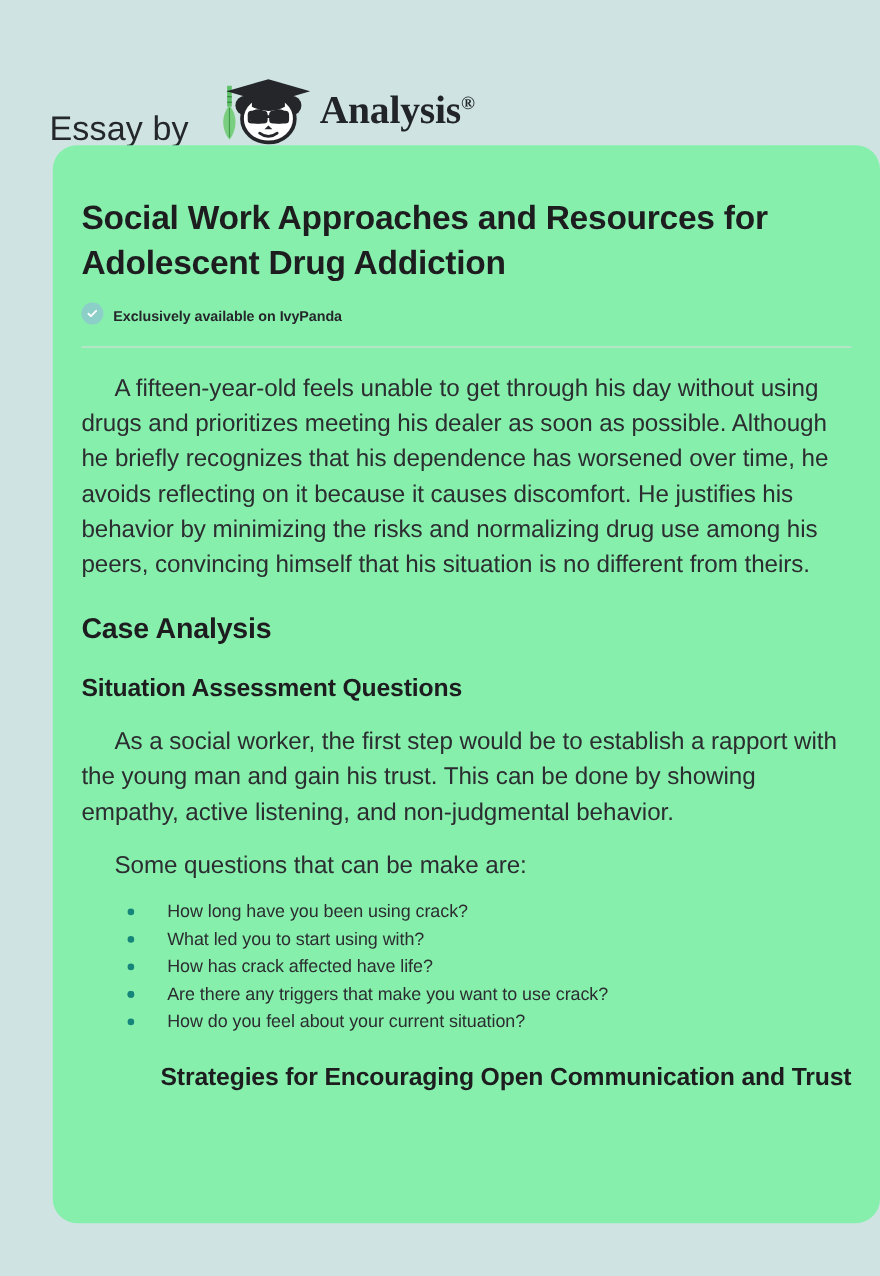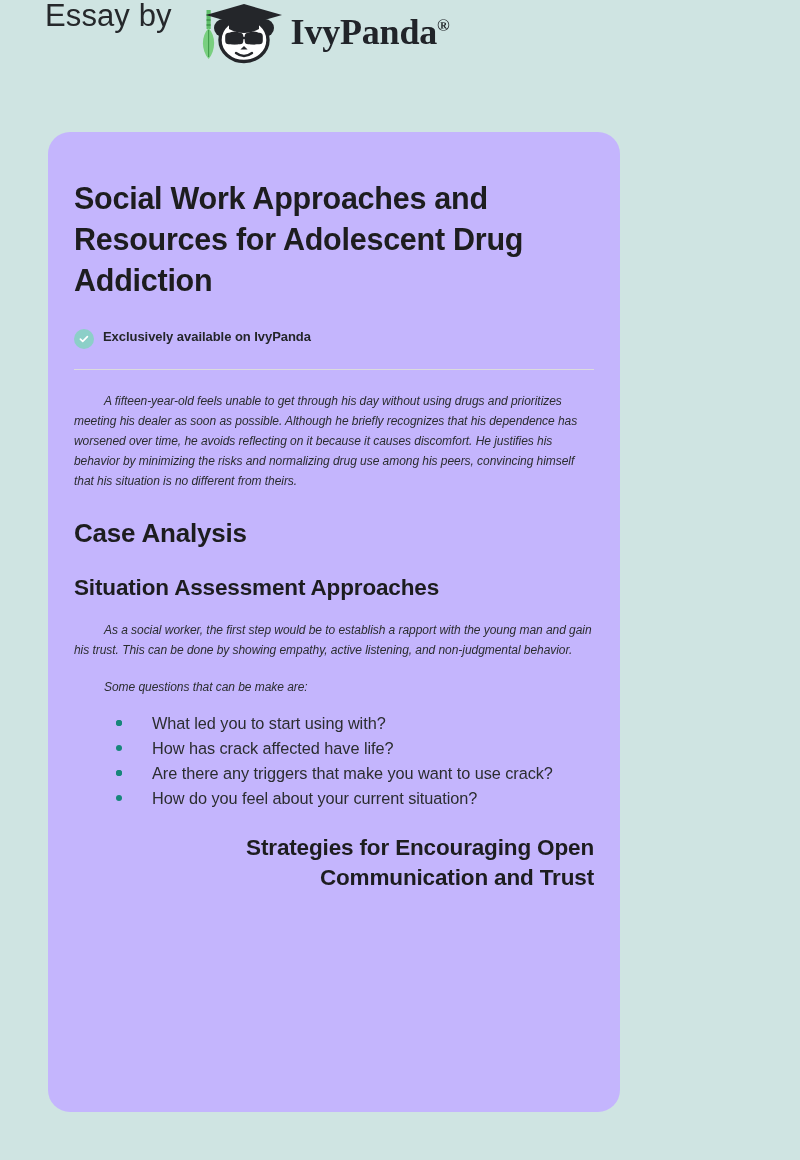--- a/index.html
+++ b/index.html
@@ -11,21 +11,21 @@
     height: 1160px;
     background: #cfe4e2;
     font-family: "Liberation Sans", sans-serif;
     -webkit-font-smoothing: antialiased;
     overflow: hidden;
   }
 
   
   .brandbar {
     display: flex;
-    align-items: flex-start;
+    align-items: flex-end;
     height: 132px;
     padding-left: 45px;
     box-sizing: border-box;
   }
   .brand-essayby {
     font-size: 31px;
     color: #25282b;
     letter-spacing: 0.1px;
     line-height: 1;
     font-weight: 400;
@@ -54,42 +54,42 @@
     font-size: 17px;
     vertical-align: super;
     font-weight: bold;
   }
 
   
   .card {
     position: absolute;
     left: 48px;
     top: 132px;
-    width: 572px;
+    width: 752px;
     height: 980px;
-    background: #c4b5fd;
+    background: #86efac;
     border-radius: 22px;
     box-sizing: border-box;
     padding: 32px 26px 0 26px;
     overflow: hidden;
   }
 
   h1.doc-title {
     font-size: 30.5px;
     line-height: 41px;
     font-weight: bold;
     color: #1d1d1f;
     margin: 14px 0 0 0;
     letter-spacing: -0.25px;
   }
 
   .badge-row {
     display: flex;
-    align-items: flex-start;
-    margin-top: 28px;
+    align-items: flex-end;
+    margin-top: 15px;
   }
   .badge-check {
     width: 20px;
     height: 20px;
     border-radius: 50%;
     background: #8ccfc8;
     display: flex;
     align-items: center;
     justify-content: center;
     flex: 0 0 auto;
@@ -121,27 +121,26 @@
     font-size: 22.5px;
     line-height: 30px;
     font-weight: bold;
     color: #1d1d1f;
     margin: 24px 0 0 0;
     letter-spacing: -0.15px;
   }
   h3.sub.tight { margin-top: 22px; text-align: right; }
 
   p.para {
-    font-size: 12px;
-    line-height: 20px;
+    font-size: 22px;
+    line-height: 32px;
     color: #2b2d30;
     margin: 17px 0 0 0;
     text-indent: 30px;
     letter-spacing: -0.05px;
-    font-style: italic;
   }
   p.para.lead { margin-top: 21px; }
 
   ul.qlist {
     list-style: none;
     margin: 14px 0 0 0;
     padding: 0;
   }
   ul.qlist li {
     position: relative;
@@ -193,21 +192,21 @@
         <rect x="55" y="34" width="15.5" height="9" rx="2.2" fill="none" stroke="#24262a" stroke-width="2.6"></rect>
         <line x1="51" y1="38" x2="55" y2="38" stroke="#24262a" stroke-width="2.4"></line>
 
         <path d="M53 46 l-3.6 3.4 h7.2 Z" fill="#24262a"></path>
         <path d="M45 53 q8 6 16 0" fill="none" stroke="#24262a" stroke-width="2.4" stroke-linecap="round"></path>
 
         <path d="M53 4 L91 15 L53 26 L15 15 Z" fill="#24262a"></path>
         <path d="M38 20.5 L38 29 q15 8 30 0 L68 20.5" fill="#24262a"></path>
       </svg>
     </span>
-    <span class="brand-wordmark"><span>IvyPanda</span><span class="reg">®</span></span>
+    <span class="brand-wordmark"><span>Analysis</span><span class="reg">®</span></span>
   </span>
 </div>
 
 <div class="card">
 
   <h1 class="doc-title">Social Work Approaches and Resources for Adolescent Drug Addiction</h1>
 
   <div class="badge-row">
     <span class="badge-check">
       <svg width="12" height="12" viewBox="0 0 12 12" xmlns="http://www.w3.org/2000/svg">
@@ -216,26 +215,26 @@
     </span>
     <span class="badge-text">Exclusively available on IvyPanda</span>
   </div>
 
   <div class="divider"></div>
 
   <p class="para lead">A fifteen-year-old feels unable to get through his day without using drugs and prioritizes meeting his dealer as soon as possible. Although he briefly recognizes that his dependence has worsened over time, he avoids reflecting on it because it causes discomfort. He justifies his behavior by minimizing the risks and normalizing drug use among his peers, convincing himself that his situation is no different from theirs.</p>
 
   <h2 class="sec">Case Analysis</h2>
 
-  <h3 class="sub">Situation Assessment Approaches</h3>
+  <h3 class="sub">Situation Assessment Questions</h3>
   <p class="para">As a social worker, the first step would be to establish a rapport with the young man and gain his trust. This can be done by showing empathy, active listening, and non-judgmental behavior.</p>
   <p class="para">Some questions that can be make are:</p>
 
   <ul class="qlist">
-    <li><span class="dot"></span></li>
+    <li><span class="dot"></span><span>How long have you been using crack?</span></li>
     <li><span class="dot"></span><span>What led you to start using with?</span></li>
     <li><span class="dot"></span><span>How has crack affected have life?</span></li>
     <li><span class="dot"></span></li>
     <li><span class="dot"></span><span>Are there any triggers that make you want to use crack?</span></li>
     <li><span class="dot"></span><span>How do you feel about your current situation?</span></li>
   </ul>
 
   <h3 class="sub tight">Strategies for Encouraging Open Communication and Trust</h3>
 
 </div>

